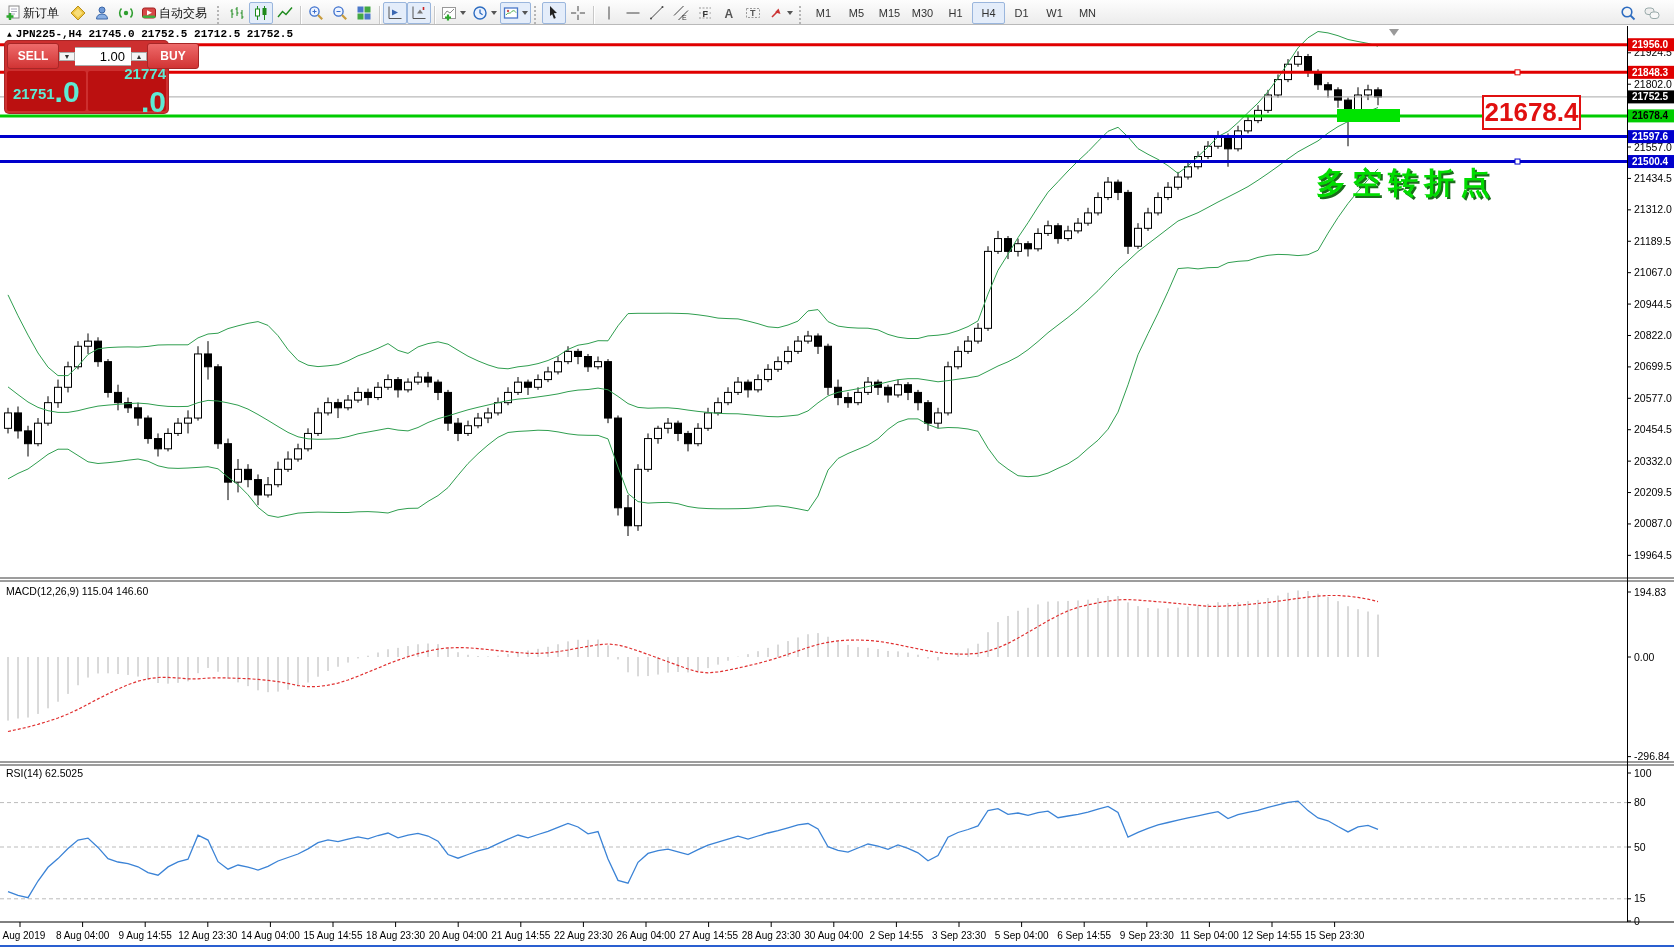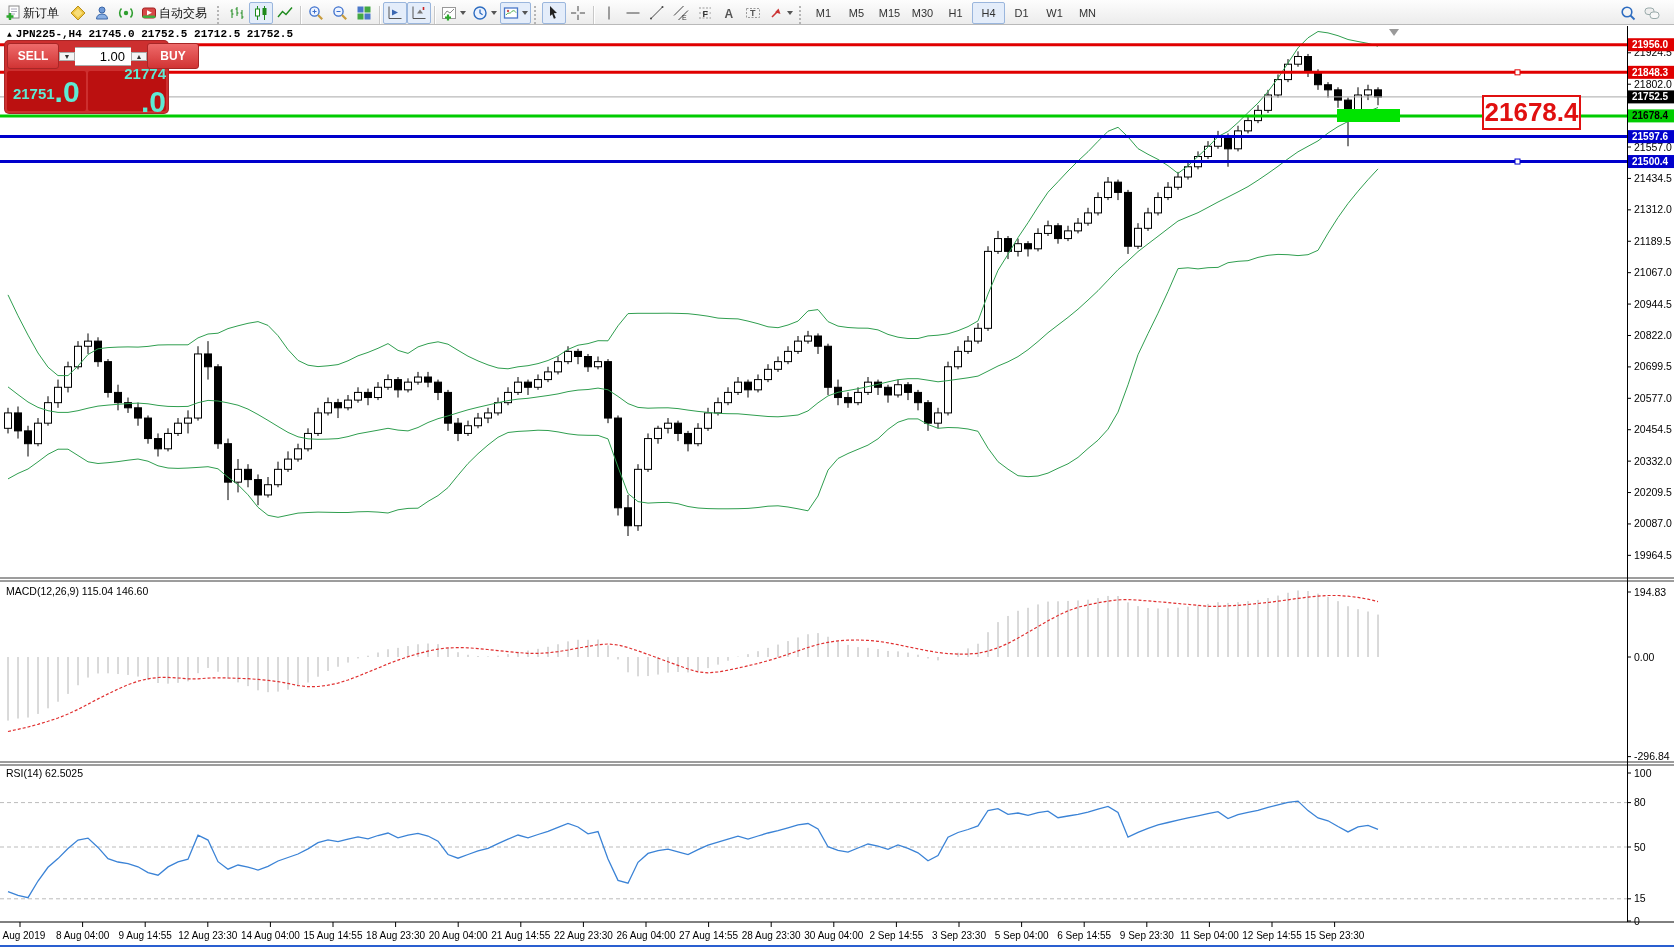--- a/index.html
+++ b/index.html
@@ -924,15 +924,16 @@
             <span class="pb">.0</span>
         </div>
         <div class="tile">
           <span class="pm">21774</span>
             <span class="pb">.0</span>
         </div>
       </div>
     </div>
 
     <div class="callout">21678.4</div>
+    <div class="turning">多空转折点</div>
   </div>
 
 </div>
 
 </body></html>

